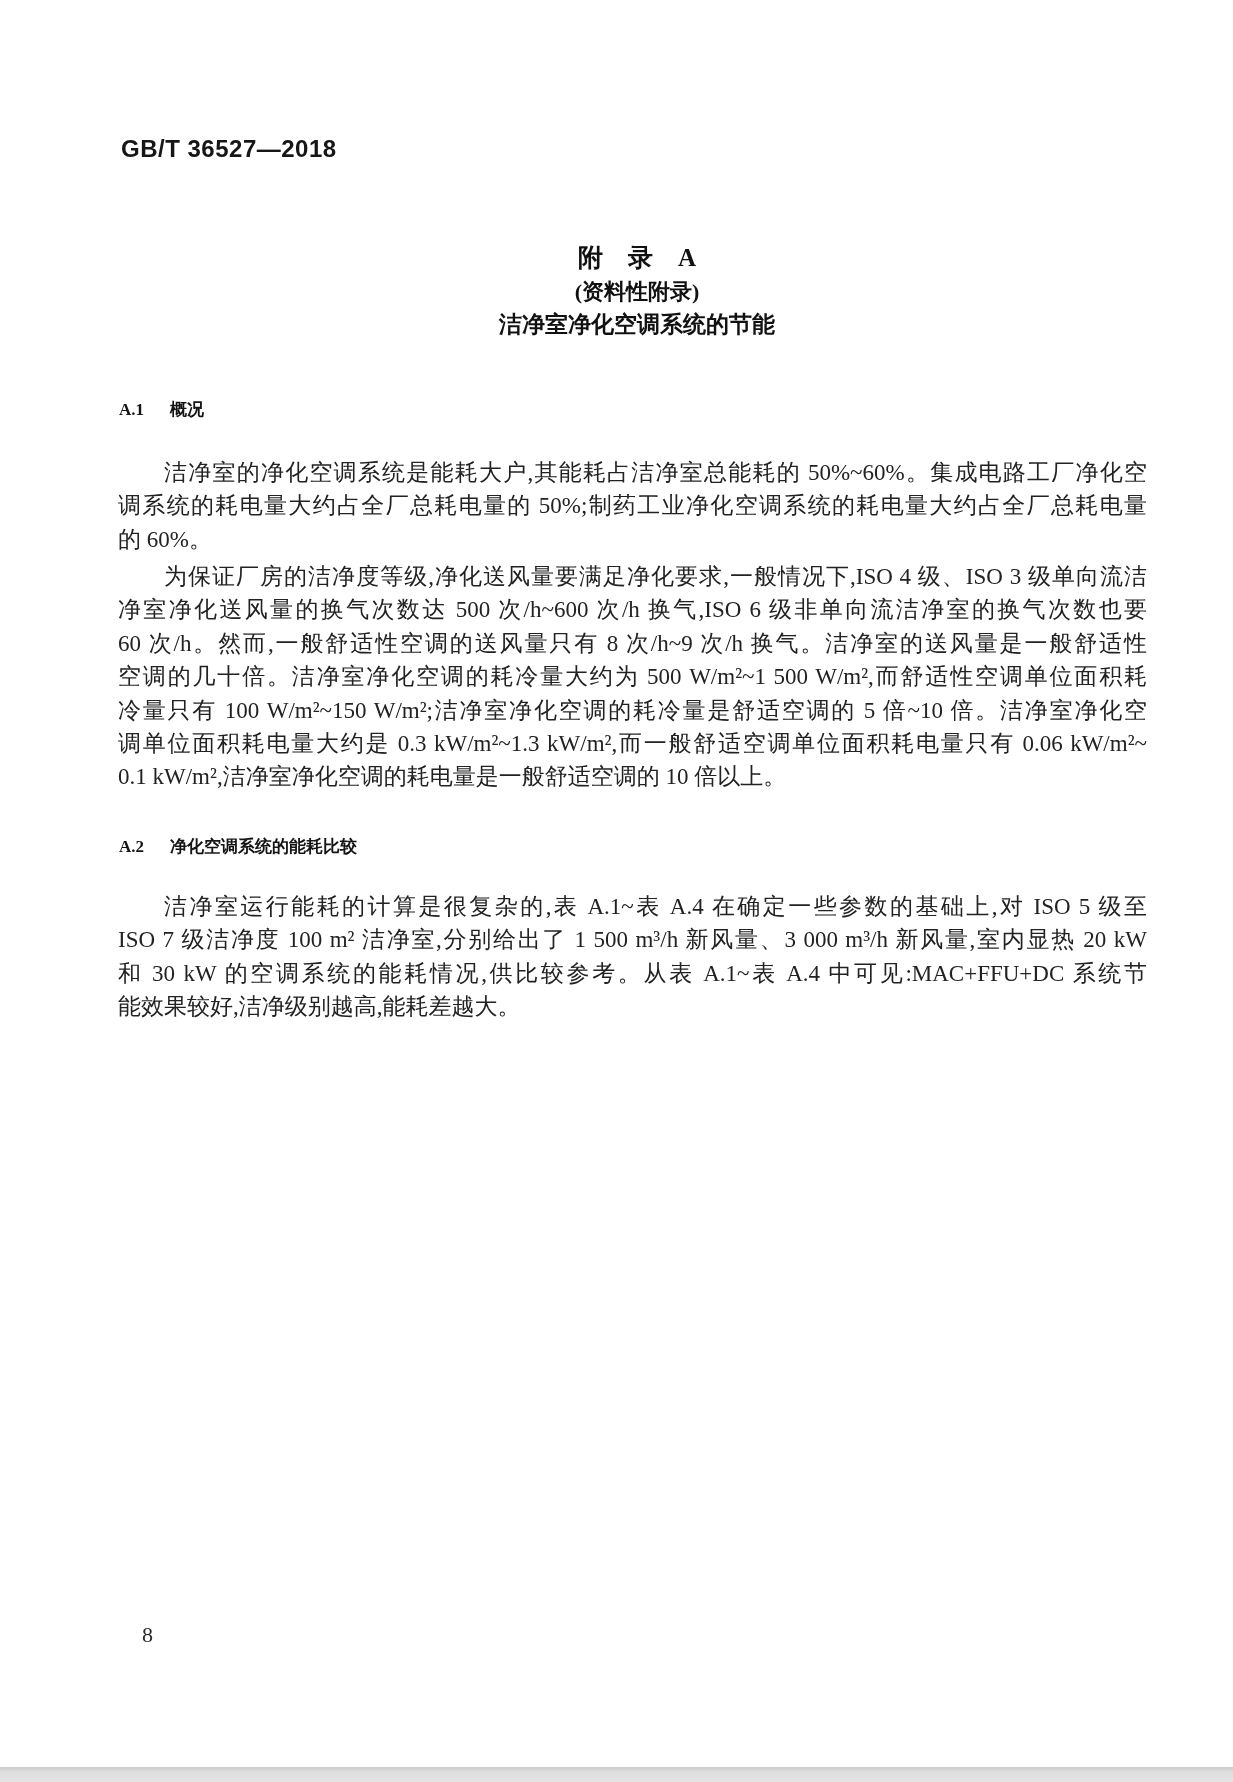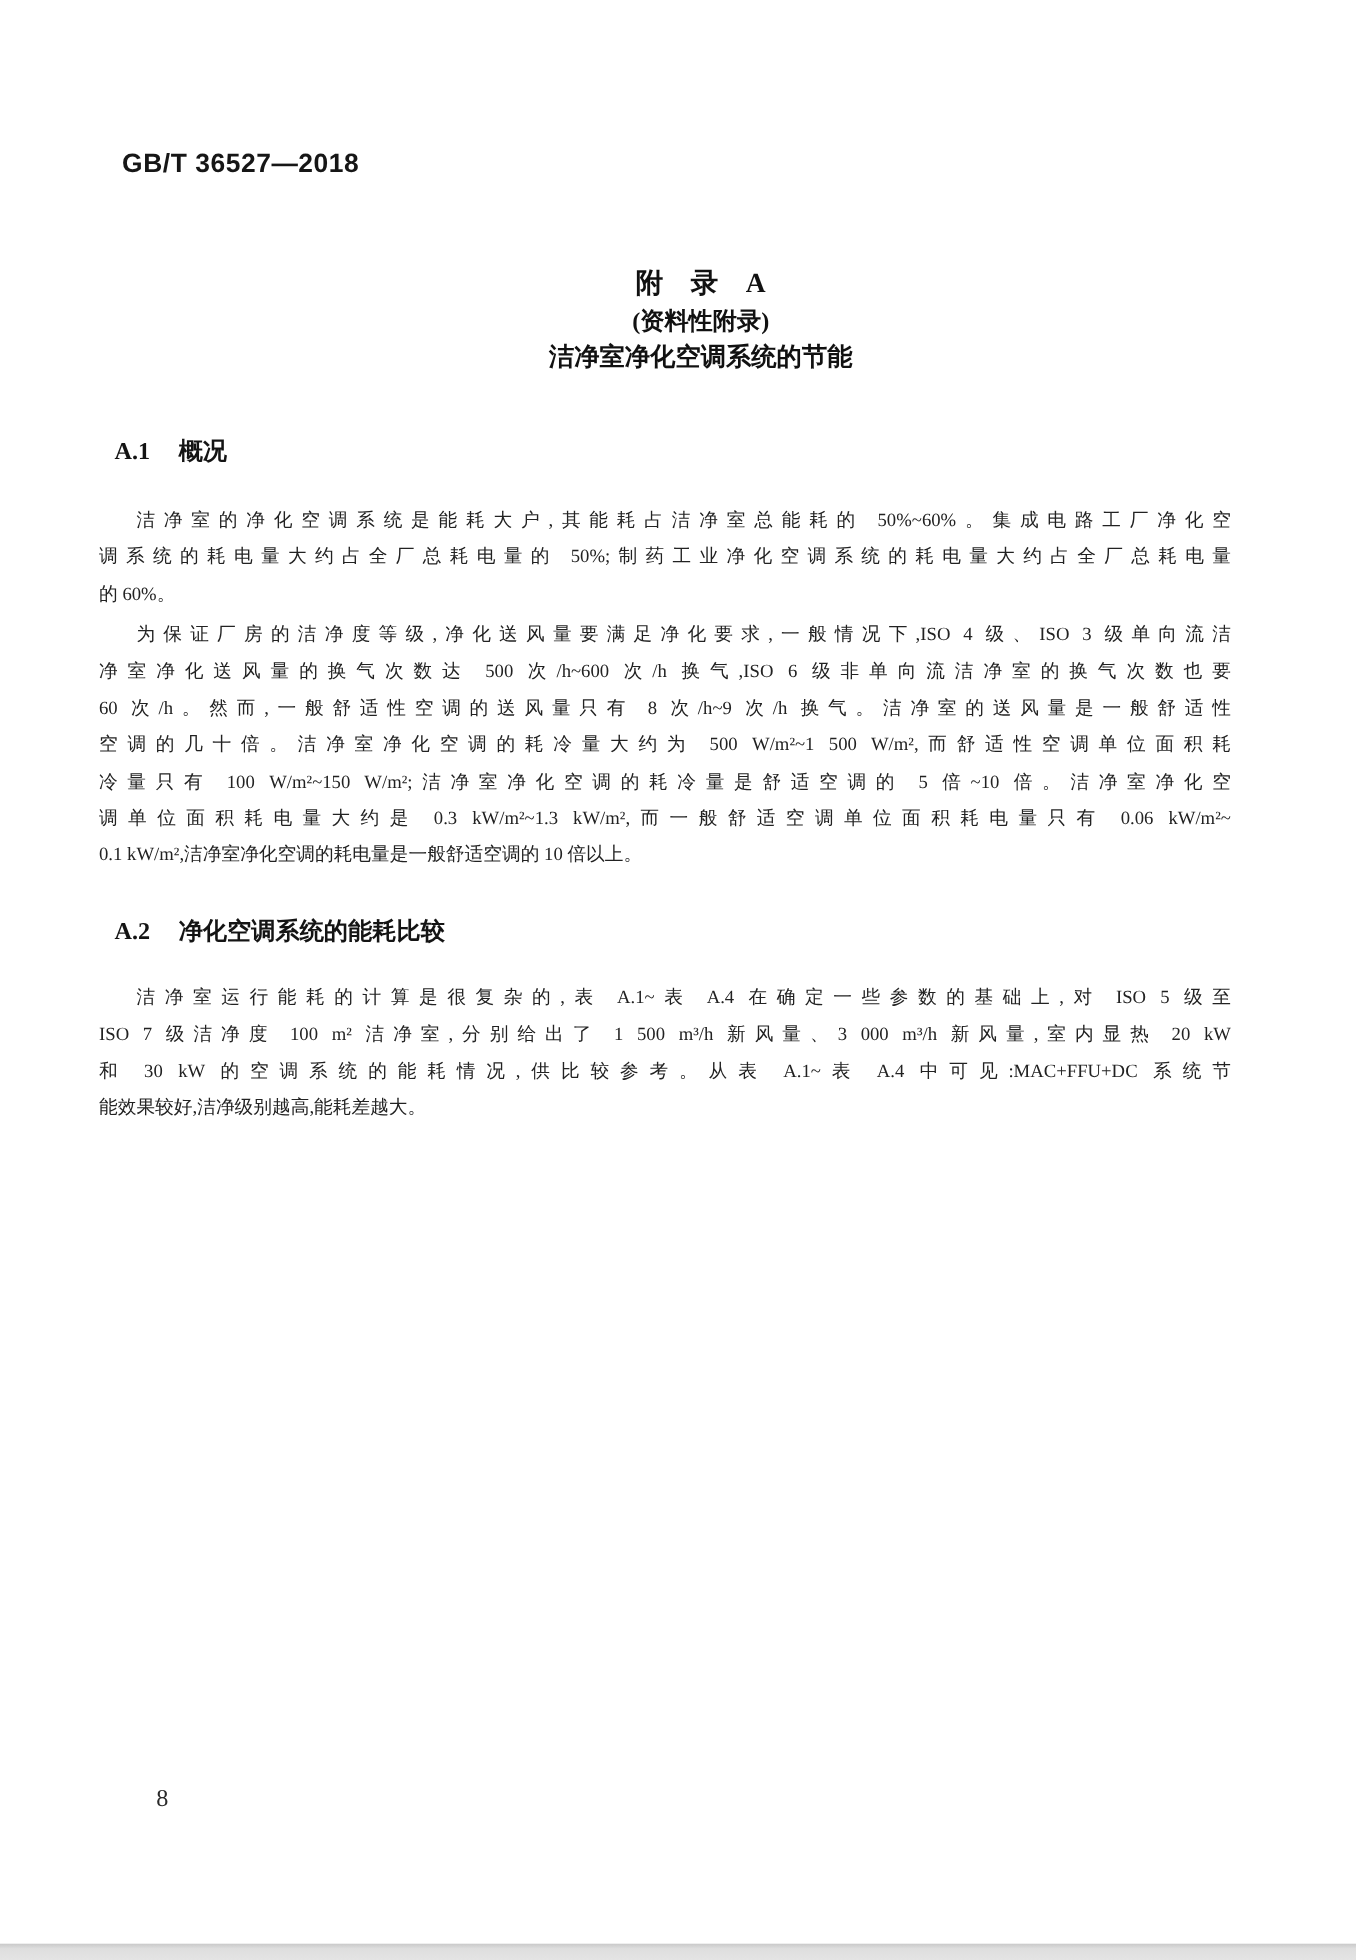--- a/index.html
+++ b/index.html
@@ -7,43 +7,43 @@
     background: #ffffff;
   }
   body {
     position: relative;
     width: 1233px; height: 1782px;
     font-family: "Liberation Serif", "DejaVu Serif", serif;
     color: #1e1e1e;
     overflow: hidden;
   }
   .doc-header {
-    position: absolute; left: 111px; top: 135px;
+    position: absolute; left: 121px; top: 135px;
     font-family: "Liberation Sans", "DejaVu Sans", sans-serif;
     font-weight: bold; font-size: 24px; letter-spacing: 0.5px;
     color: #161616;
   }
   .appendix-title {
     position: absolute; left: 0; top: 241px; width: 1274px;
     text-align: center; font-weight: bold; color: #111;
   }
   .appendix-title .t1 { font-size: 25px; line-height: 34px; }
   .appendix-title .t2 { font-size: 22px; line-height: 33px; }
   .appendix-title .t3 { font-size: 23px; line-height: 34px; }
   .sec-heading {
-    position: absolute; left: 104px;
-    font-weight: bold; font-size: 22px; line-height: 30px; color: #141414;
+    position: absolute; left: 119px;
+    font-weight: bold; font-size: 17px; line-height: 30px; color: #141414;
     white-space: nowrap;
   }
   .sec-heading .sec-title { margin-left: 26px; }
   .heading-a1 { top: 395px; }
   .heading-a2 { top: 832px; }
   .para {
-    position: absolute; left: 90px; width: 1029px;
-    font-size: 17px; color: #222;
+    position: absolute; left: 118px; width: 1029px;
+    font-size: 23px; color: #222;
   }
   .para-1 { top: 456px; }
   .para-2 { top: 560px; }
   .para-3 { top: 890px; }
   .jline {
     line-height: 33.4px; height: 33.4px;
     text-align: justify; text-align-last: justify;
     overflow: hidden; white-space: nowrap;
   }
   .jline.first { text-indent: 2em; }

